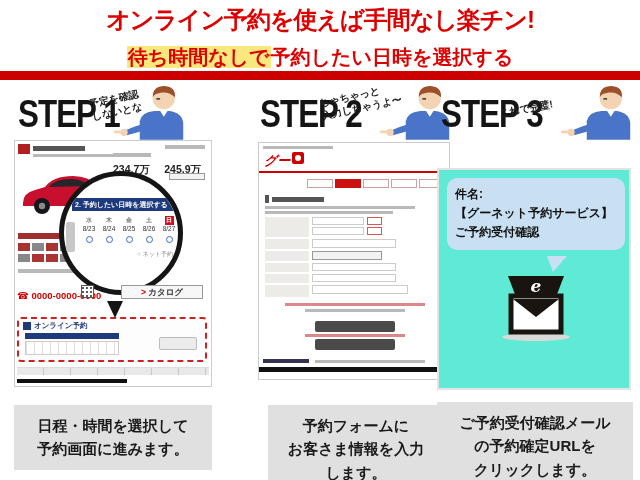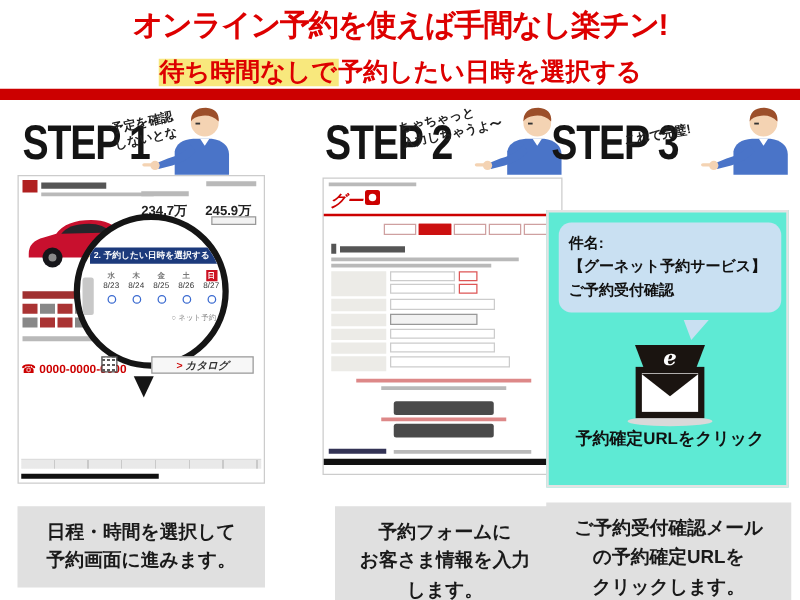--- a/index.html
+++ b/index.html
@@ -37,21 +37,21 @@
   #s1-prices { left:98px; top:18px; width:96px; }
   .price { font-size:10.5px; font-weight:700; color:#222; }
   #s1-thumbbar { left:3px; top:92px; width:88px; height:6px; background:#a03030; }
   .thumbrow { position:absolute; left:3px; display:flex; gap:2px; }
   .thumb { width:12px; height:8px; background:#a33; }
   .thumb.g { background:#888; }
   #s1-phone-row { left:2px; top:144px; width:194px; height:16px; z-index:3; }
   #s1-phone { color:#cc0000; font-weight:900; font-size:9.5px; }
   #s1-qr { left:64px; top:0; width:13px; height:13px;
     background:repeating-linear-gradient(0deg,#333 0 2px,#fff 2px 4px),repeating-linear-gradient(90deg,#333 0 2px,#fff 2px 4px); background-blend-mode:screen; border:1px solid #555; }
-  #s1-catalog { left:104px; top:0; width:82px; height:14px; border:1px solid #999; background:#f7f7f7; font-size:8.5px; font-weight:bold; color:#333; text-align:center; line-height:12px;font-style:italic; }
+  #s1-catalog { left:104px; top:0; width:82px; height:14px; border:1px solid #999; background:#f7f7f7; font-size:8.5px; font-weight:bold; color:#333; text-align:center; line-height:12px; }
   #s1-catalog .chev { color:#cc0000; font-weight:900; }
   #s1-dash { left:2px; top:176px; width:190px; height:45px; border:2px dashed #cc2222; border-radius:4px; background:#fdfdfd; }
   #s1-online-ic { left:4px; top:3px; width:8px; height:8px; background:#1e3a7b; }
   #s1-online-lb { left:15px; top:2px; font-size:7.5px; font-weight:bold; color:#1e3a7b; }
   #s1-minibar { left:6px; top:14px; width:94px; height:6px; background:#1e3a7b; }
   #s1-minigrid { left:6px; top:22px; width:94px; height:14px;
     background:repeating-linear-gradient(90deg,#ddd 0 1px,#fff 1px 8px),repeating-linear-gradient(0deg,#ddd 0 1px,#fff 1px 5px); border:1px solid #ccc; }
   #s1-minibtn { right:8px; top:18px; width:38px; height:13px; background:#ececec; border:1px solid #bbb; border-radius:2px; }
   #s1-foot { left:2px; top:226px; width:192px; height:8px; background:repeating-linear-gradient(90deg,#e9e9e9 0 26px,#c9c9c9 26px 27px); border-top:1px solid #ddd; }
   #s1-blackbar { left:2px; top:238px; width:110px; height:4px; background:#111; }
@@ -191,20 +191,27 @@
       <div class="abs" id="mag-net">○ ネット予約</div>
     </div>
     <div class="abs" id="mag-tail"></div>
 
     <div class="abs" id="s1-phone-row">
       <span id="s1-phone">☎ <span>0000-0000-0000</span></span>
       <div class="abs" id="s1-qr"></div>
       <div class="abs" id="s1-catalog"><span class="chev">&gt;</span> <span>カタログ</span></div>
     </div>
 
+    <div class="abs" id="s1-dash">
+      <div class="abs" id="s1-online-ic"></div>
+      <div class="abs" id="s1-online-lb">オンライン予約</div>
+      <div class="abs" id="s1-minibar"></div>
+      <div class="abs" id="s1-minigrid"></div>
+      <div class="abs" id="s1-minibtn"></div>
+    </div>
 
     <div class="abs" id="s1-foot"></div>
     <div class="abs" id="s1-blackbar"></div>
   </div>
 
   <div class="abs caption pre" id="cap1">日程・時間を選択して
 予約画面に進みます。</div>
 </div>
 
 <div class="abs col" id="col2">
@@ -309,19 +316,18 @@
 【グーネット予約サービス】
 ご予約受付確認</div>
     <div class="abs" id="p3-tail"></div>
     <svg class="abs" id="p3-mail" width="80" height="72" viewBox="0 0 80 72">
       <ellipse cx="40" cy="67" rx="34" ry="4" fill="#d9d9d9"></ellipse>
       <rect x="15" y="26" width="50" height="36" fill="#fff" stroke="#1a1410" stroke-width="5"></rect>
       <polygon points="17,29 63,29 40,47" fill="#1a1410"></polygon>
       <polygon points="12,6 68,6 60,27 20,27" fill="#1a1410"></polygon>
       <text x="40" y="22" text-anchor="middle" font-family="DejaVu Serif, serif" font-style="italic" font-weight="bold" font-size="17" fill="#fff">e</text>
     </svg>
-    <div class="abs" id="p3-click">予約確定URLをクリック</div>
   </div>
 
   <div class="abs caption pre" id="cap3">ご予約受付確認メール
 の予約確定URLを
 クリックします。</div>
 </div>
 
 </body></html>

